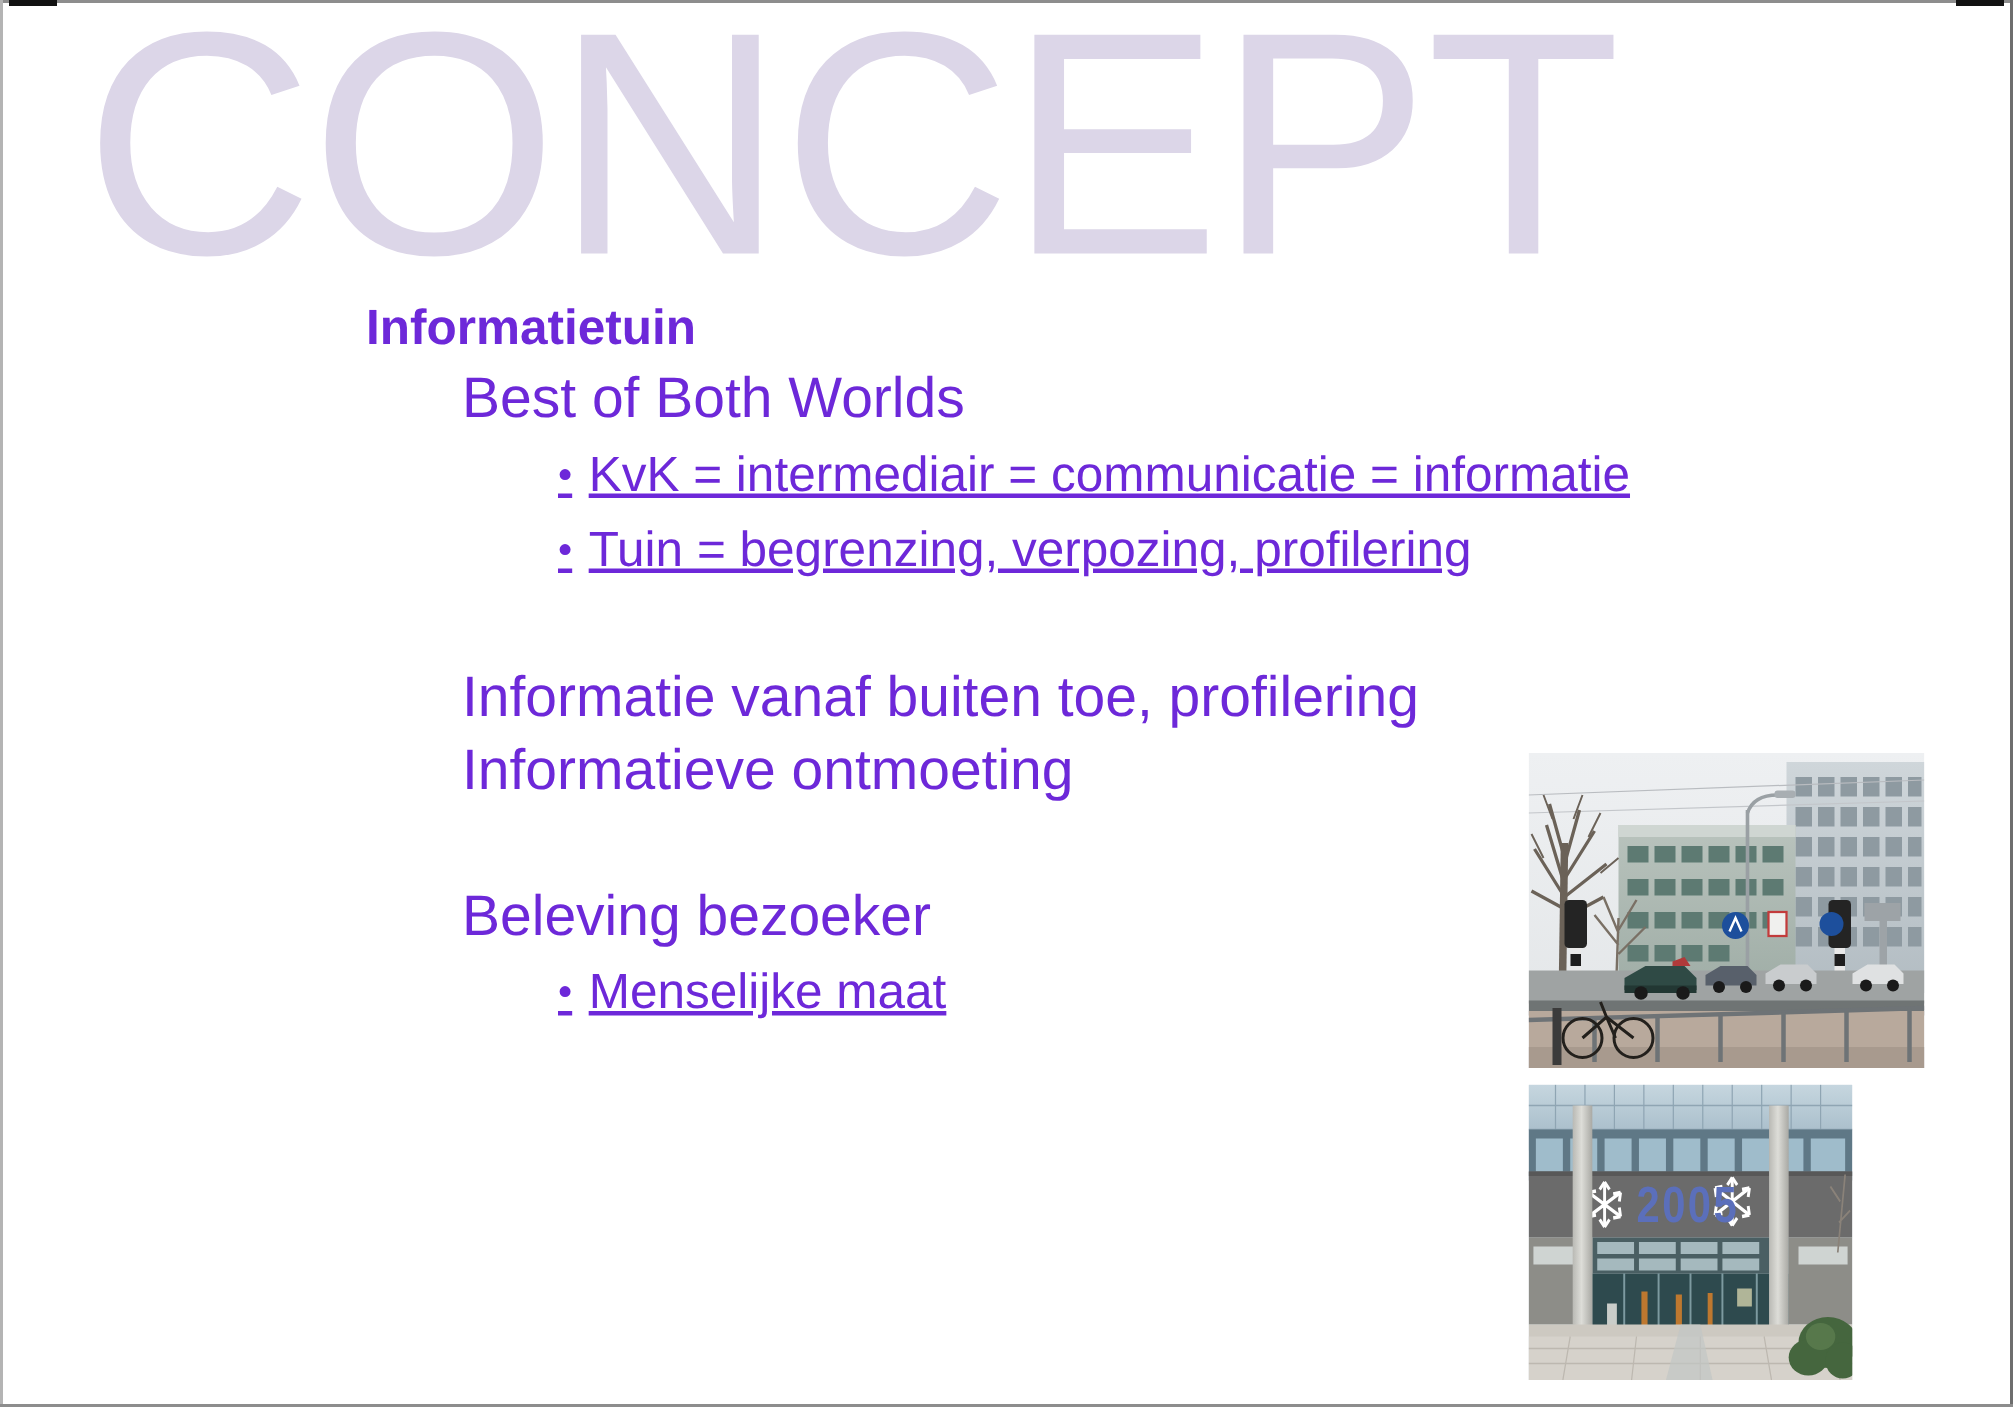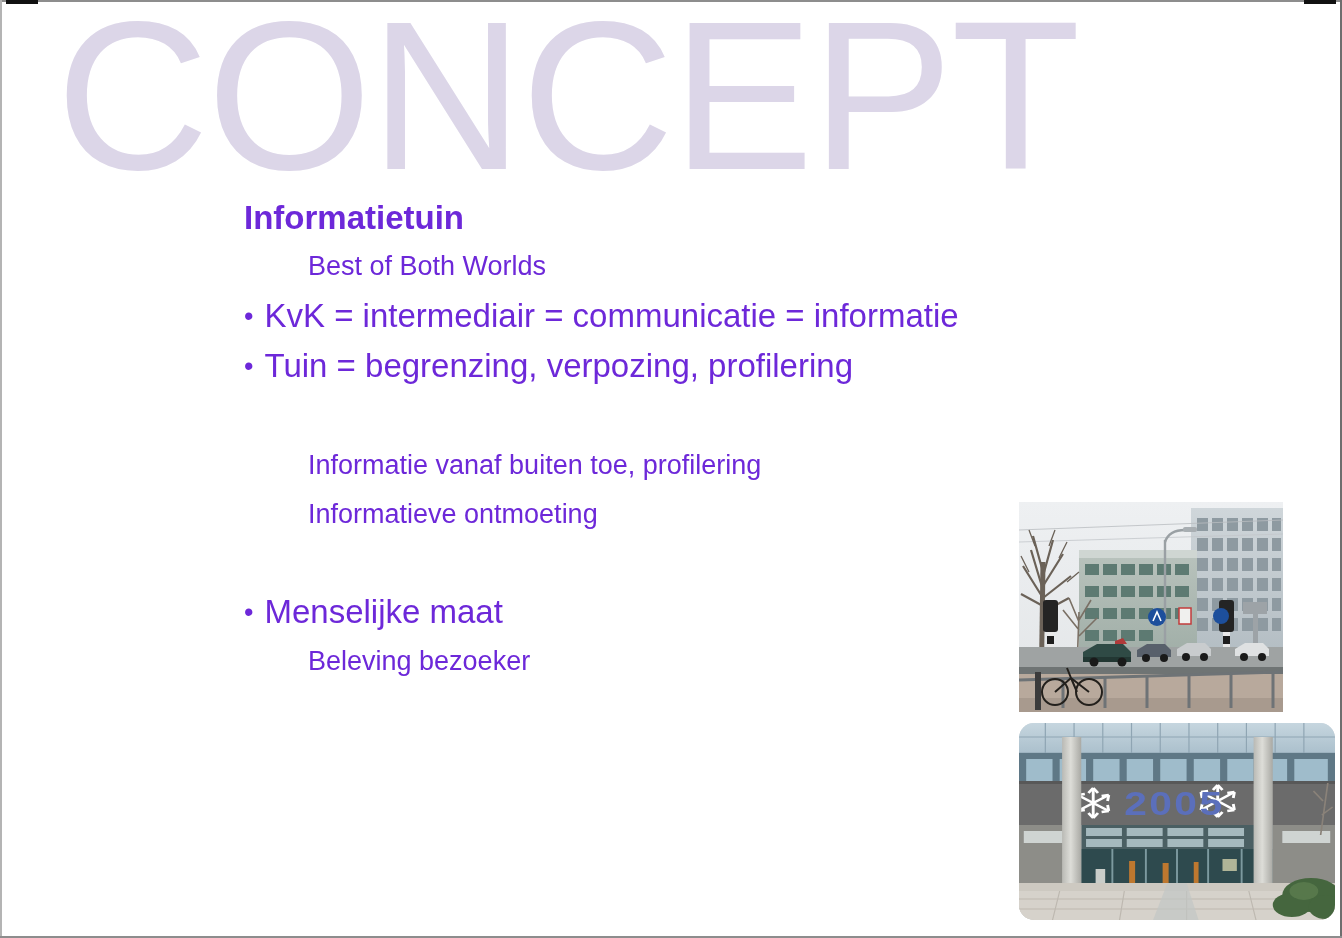--- a/index.html
+++ b/index.html
@@ -44,39 +44,39 @@
     left:244px;top:193px;
     width:1060px;
     color:#6d28d9;
   }
   .blk{margin:0;padding:0;}
   .lvl1{
     font-size:33px;line-height:49px;font-weight:bold;
     margin-left:0px;white-space:nowrap;
   }
   .lvl2{
-    font-size:27px;line-height:49px;font-weight:normal;
+    font-size:38px;line-height:49px;font-weight:normal;
     margin-left:64px;white-space:nowrap;
   }
   .lvl3{
     font-size:33px;line-height:49px;font-weight:normal;
-    white-space:nowrap;
+    margin-left:128px;white-space:nowrap;text-decoration:underline;
   }
   .lvl3 .bul{margin-right:11px;font-size:27px;vertical-align:2px;}
   .gap{height:50px;}
   .gap-sm{height:48px;}
 
   
   .photo{
     position:absolute;
     overflow:hidden;
     background:#ffffff;
   }
   #photo-street{left:1019px;top:502px;width:264px;height:210px;}
-  #photo-entrance{left:1019px;top:723px;width:316px;height:197px;border-radius:15px;}
+  #photo-entrance{left:1019px;top:723px;width:216px;height:197px;}
   .photo svg{display:block;width:100%;height:100%;}
 </style>
 </head>
 <body>
 
 <div id="slide">
 
   <div class="border-top"></div>
   <div class="border-left"></div>
   <div class="border-right"></div>
@@ -93,22 +93,22 @@
     <div class="blk lvl3"><span class="bul">•</span><span>KvK = intermediair = communicatie = informatie</span></div>
     <div class="blk lvl3"><span class="bul">•</span><span>Tuin = begrenzing, verpozing, profilering</span></div>
 
     <div class="gap"></div>
 
     <div class="blk lvl2">Informatie vanaf buiten toe, profilering</div>
     <div class="blk lvl2">Informatieve ontmoeting</div>
 
     <div class="gap-sm"></div>
 
+    <div class="blk lvl2">Beleving bezoeker</div>
     <div class="blk lvl3"><span class="bul">•</span><span>Menselijke maat</span></div>
-    <div class="blk lvl2">Beleving bezoeker</div>
 
   </div>
 
   <div class="photo" id="photo-street">
     <svg viewBox="0 0 264 210" preserveAspectRatio="none">
       <defs>
         <linearGradient id="sky1" x1="0" y1="0" x2="0" y2="1">
           <stop offset="0" stop-color="#eef0f2"></stop>
           <stop offset="1" stop-color="#e2e5e7"></stop>
         </linearGradient>

